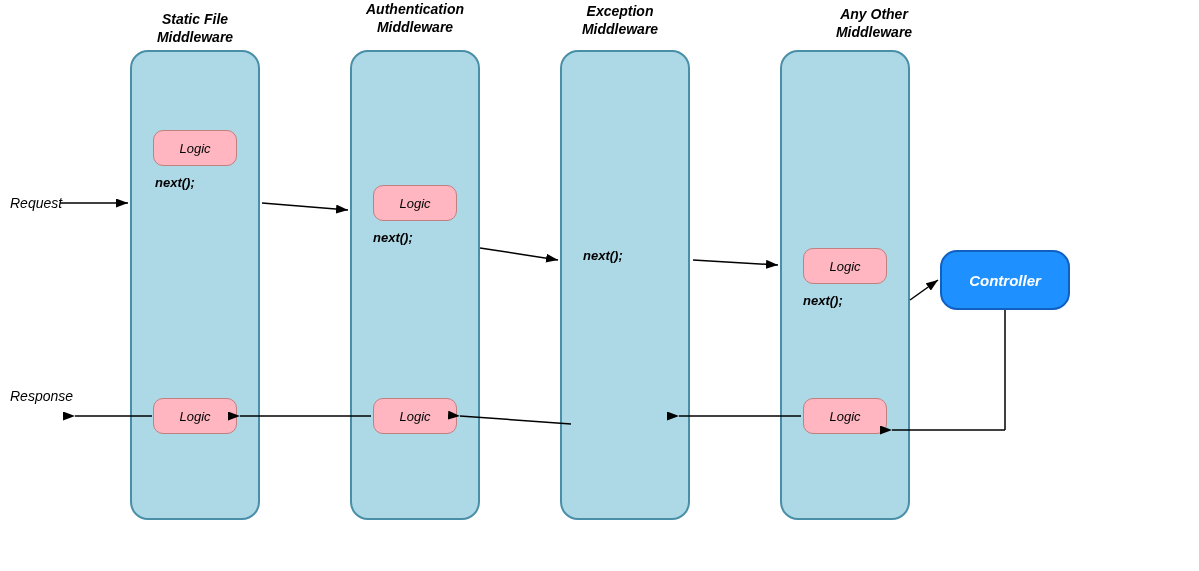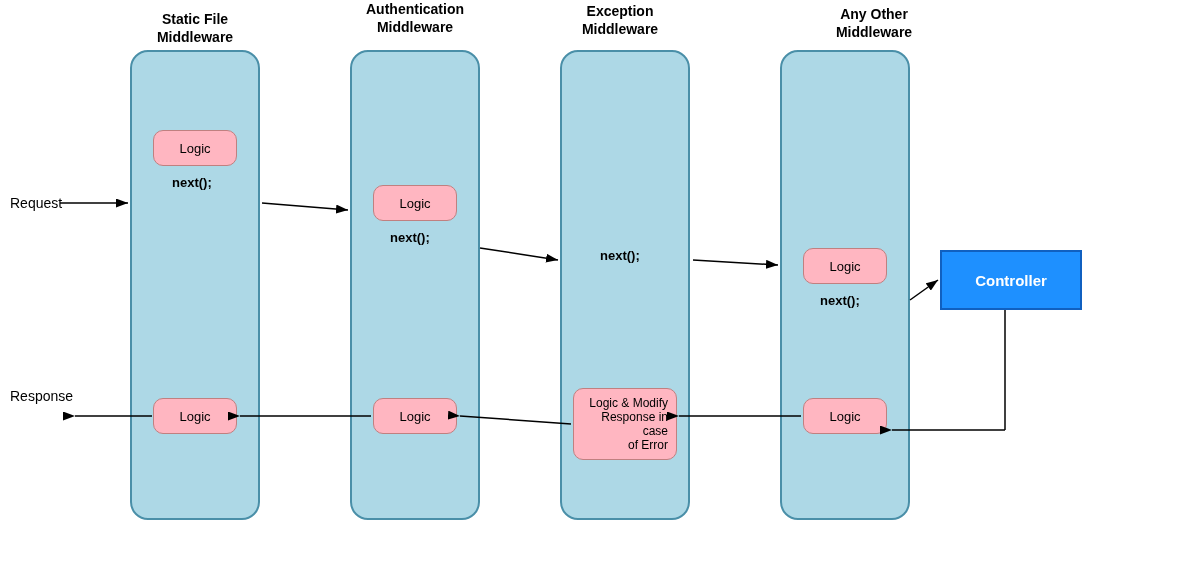--- a/index.html
+++ b/index.html
@@ -8,20 +8,21 @@
       font-family: Arial, sans-serif;
       width: 1199px;
       height: 571px;
       overflow: hidden;
       position: relative;
     }
     .diagram {
       width: 1199px;
       height: 571px;
       position: relative;
+      font-style: italic;
     }
     
     .middleware-col {
       position: absolute;
       background: #add8e6;
       border: 2px solid #4a8fa8;
       border-radius: 18px;
       top: 50px;
       width: 130px;
       height: 470px;
@@ -46,32 +47,31 @@
 
     
     .logic-box {
       position: absolute;
       background: #ffb6c1;
       border: 1.5px solid #c08080;
       border-radius: 10px;
       display: flex;
       align-items: center;
       justify-content: center;
-      text-align: right;
+      text-align: left;
       font-size: 13px;
       font-weight: normal;
       padding: 4px 8px;
     }
 
     
     .next-label {
       position: absolute;
       font-size: 13px;
       font-weight: bold;
-      margin-left: 17px;
     }
 
     
     .controller-box {
       position: absolute;
       background: #1e90ff;
       border: 2px solid #1060c0;
       display: flex;
       align-items: center;
       justify-content: center;
@@ -120,27 +120,26 @@
 
   <div class="logic-box" style="left:153px; top:130px; width:84px; height:36px;">Logic</div>
   <div class="next-label" style="left:155px; top:175px;">next();</div>
   <div class="logic-box" style="left:153px; top:398px; width:84px; height:36px;">Logic</div>
 
   <div class="logic-box" style="left:373px; top:185px; width:84px; height:36px;">Logic</div>
   <div class="next-label" style="left:373px; top:230px;">next();</div>
   <div class="logic-box" style="left:373px; top:398px; width:84px; height:36px;">Logic</div>
 
   <div class="next-label" style="left:583px; top:248px;">next();</div>
-  <div class="logic-box" style="left: 573px; top: 388px; width: 104px; height: 72px; font-size: 12px;">Logic &amp; Modify<br>Response in case<br>of Error</div>
 
   <div class="logic-box" style="left:803px; top:248px; width:84px; height:36px;">Logic</div>
   <div class="next-label" style="left:803px; top:293px;">next();</div>
   <div class="logic-box" style="left:803px; top:398px; width:84px; height:36px;">Logic</div>
 
-  <div class="controller-box" style="left:940px; top:250px; width:142px; height:60px;">
+  <div class="controller-box" style="left:940px; top:250px; width:130px; height:60px;border-radius:17px;">
     <span>Controller</span>
   </div>
 
   <div class="req-label" style="left:10px; top:195px;">Request</div>
 
   <div class="req-label" style="left:10px; top:388px;">Response</div>
 
   <svg class="arrows-svg">
     <defs>
       <marker id="arrowhead" markerWidth="8" markerHeight="6" refX="8" refY="3" orient="auto">

